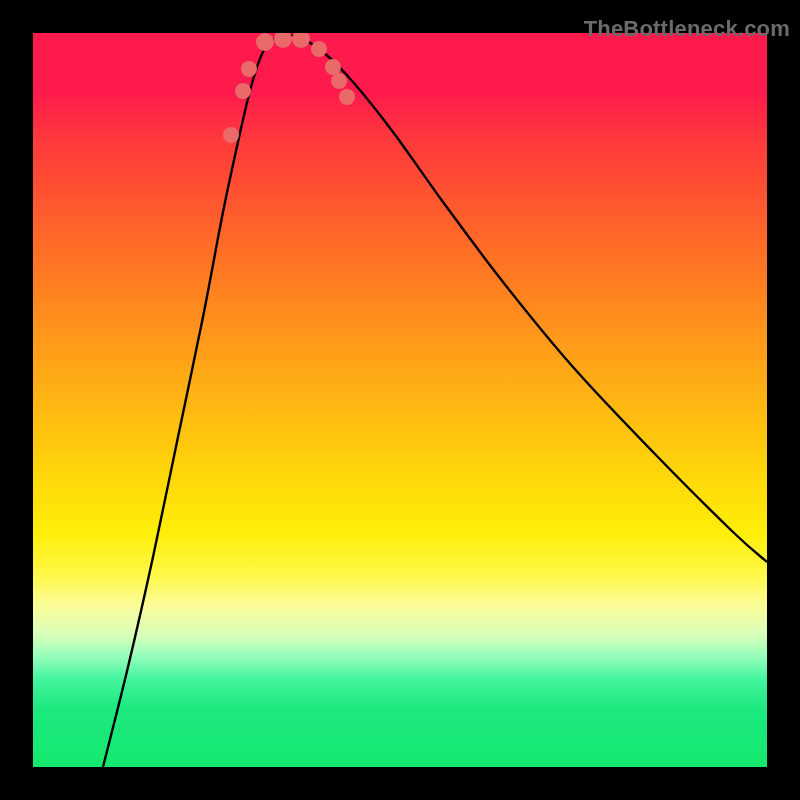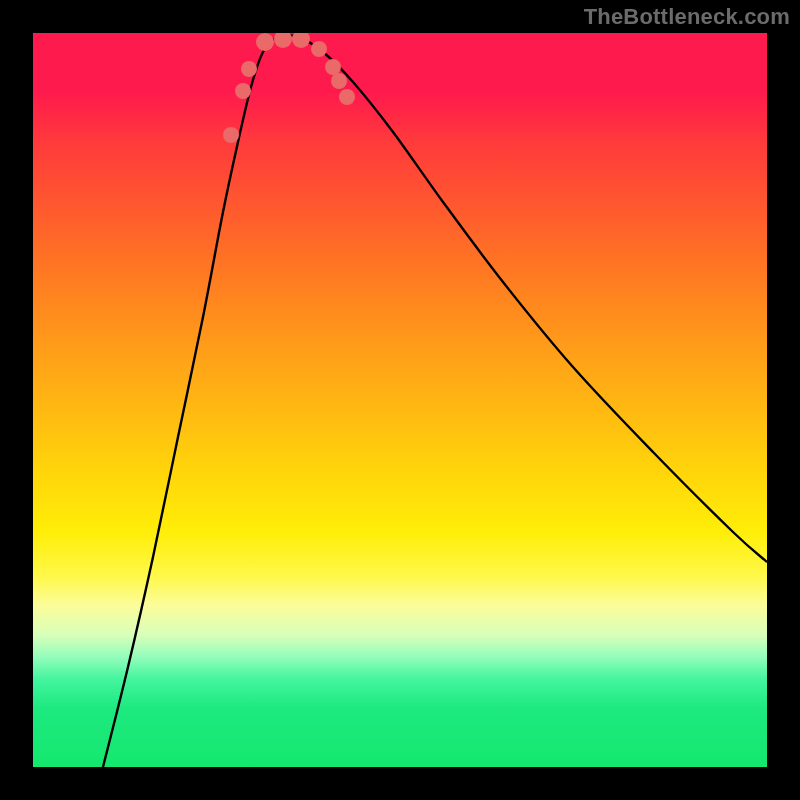--- a/index.html
+++ b/index.html
@@ -29,21 +29,21 @@
       #fff84a 74%,
       #fbfd9a 78%,
       #d8ffba 82%,
       #94fdbb 85%,
       #44f59e 88%,
       #1de97f 92%,
       #14e86e 100%);
   }
   .watermark {
     position: absolute;
-    top: 4px;
+    top: 16px;
     right: 10px;
     font-family: Arial, Helvetica, sans-serif;
     font-size: 22px;
     font-weight: 600;
     color: #6b6b6b;
     letter-spacing: 0.2px;
     user-select: none;
   }
   svg.curve {
     position: absolute;

